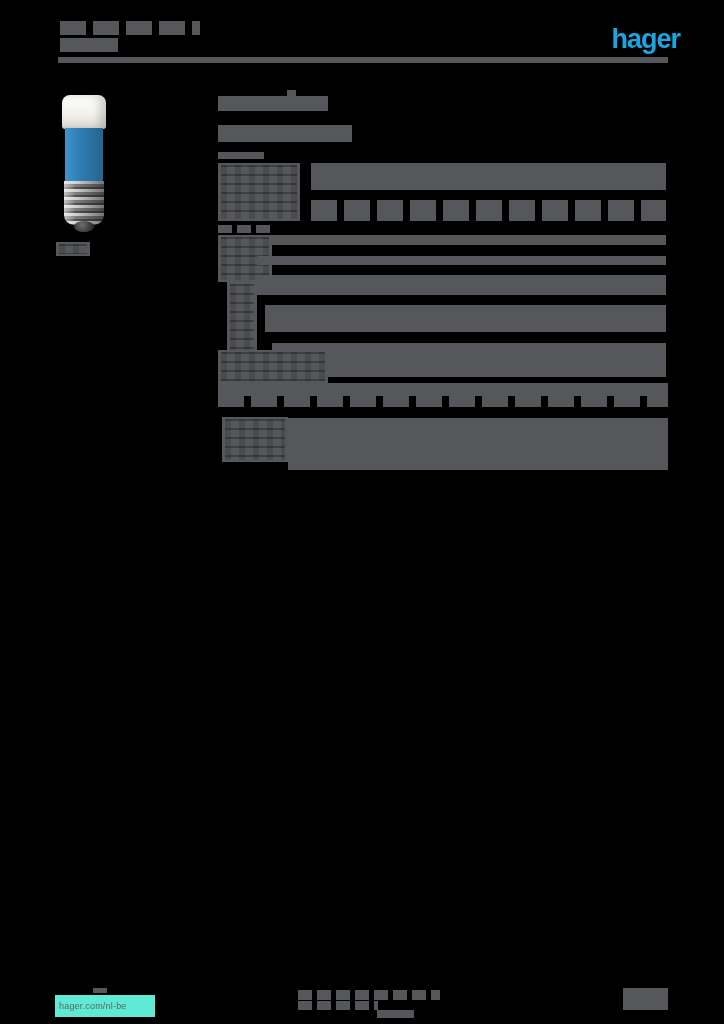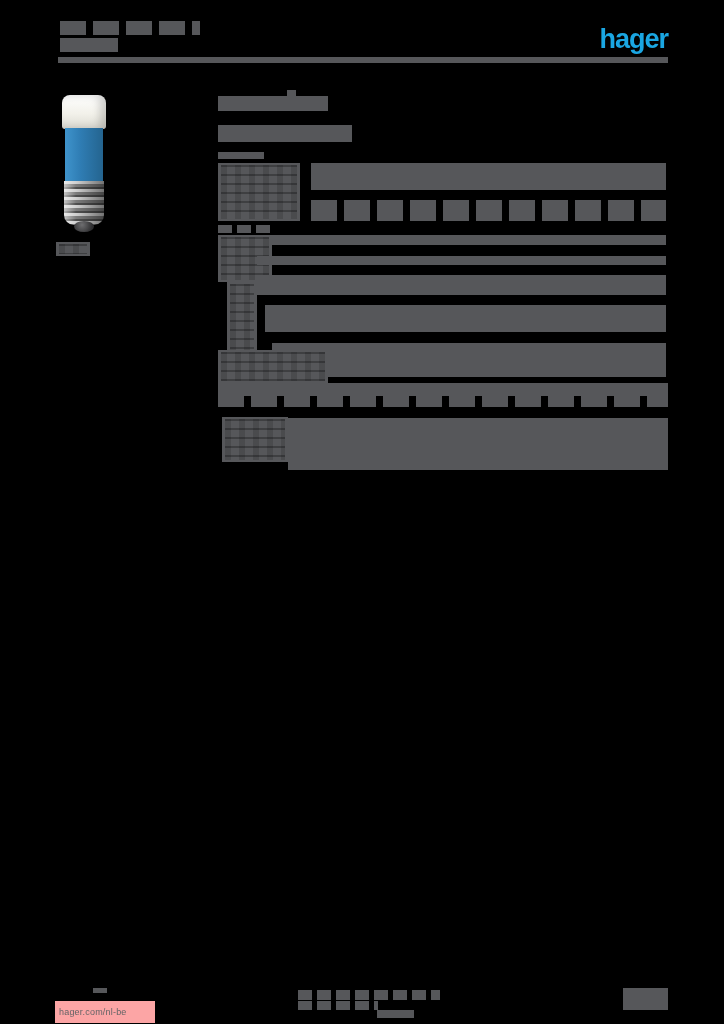--- a/index.html
+++ b/index.html
@@ -15,21 +15,21 @@
   .t-words-sm{background:repeating-linear-gradient(90deg,var(--bar) 0 14px,transparent 14px 19px);}
   
   .t-label{background:var(--bar);}
   .t-label::after{content:"";position:absolute;inset:2px 3px;
     background:repeating-linear-gradient(180deg,rgba(0,0,0,.28) 0 2px,transparent 2px 9px),
                repeating-linear-gradient(90deg,rgba(0,0,0,.14) 0 6px,transparent 6px 14px);}
   .bar{overflow:hidden;}
 
   
   .logo{
-    position:absolute;right:56px;top:24px;height:30px;
+    position:absolute;right:44px;top:24px;height:30px;
     font-weight:bold;font-size:27px;letter-spacing:-1px;line-height:30px;
   }
 
   
   .product-photo{position:absolute;left:57px;top:90px;width:55px;height:147px;}
   .lamp{position:relative;width:100%;height:100%;}
   .lamp-cap{
     position:absolute;left:5px;top:5px;width:44px;height:34px;
     background:linear-gradient(180deg,#ffffff 0%,#f2f1ea 55%,#dcdad2 100%);
     border-radius:8px 8px 3px 3px;
@@ -48,21 +48,21 @@
   }
   .lamp-tip{
     position:absolute;left:17px;top:131px;width:20px;height:11px;
     background:radial-gradient(circle at 40% 35%,#6e6e70,#2d2d2f 75%);
     border-radius:50%;
   }
 
   
   .footer-sitebox{
     position:absolute;left:55px;top:995px;width:100px;height:22px;
-    background:#fca5a5;display:flex;align-items:center;margin-top:6px;
+    background:#5eead4;display:flex;align-items:center;
   }
   .footer-sitebox a{
     color:#636466;font-size:9px;text-decoration:none;padding-left:4px;
     letter-spacing:.2px;
   }
 </style>
 </head>
 <body>
 
 <div class="page">

